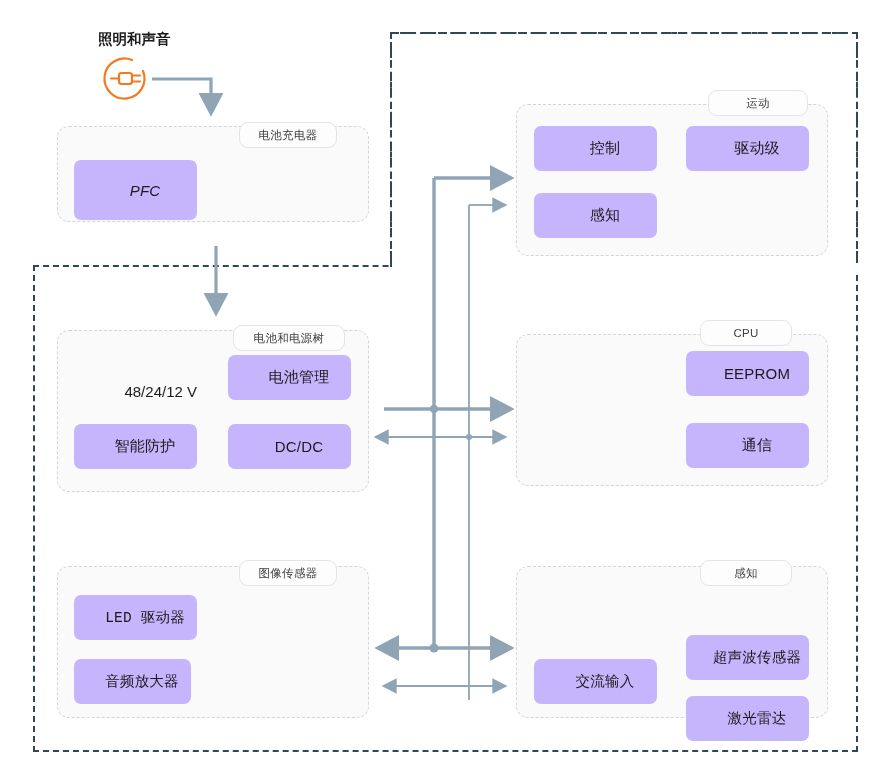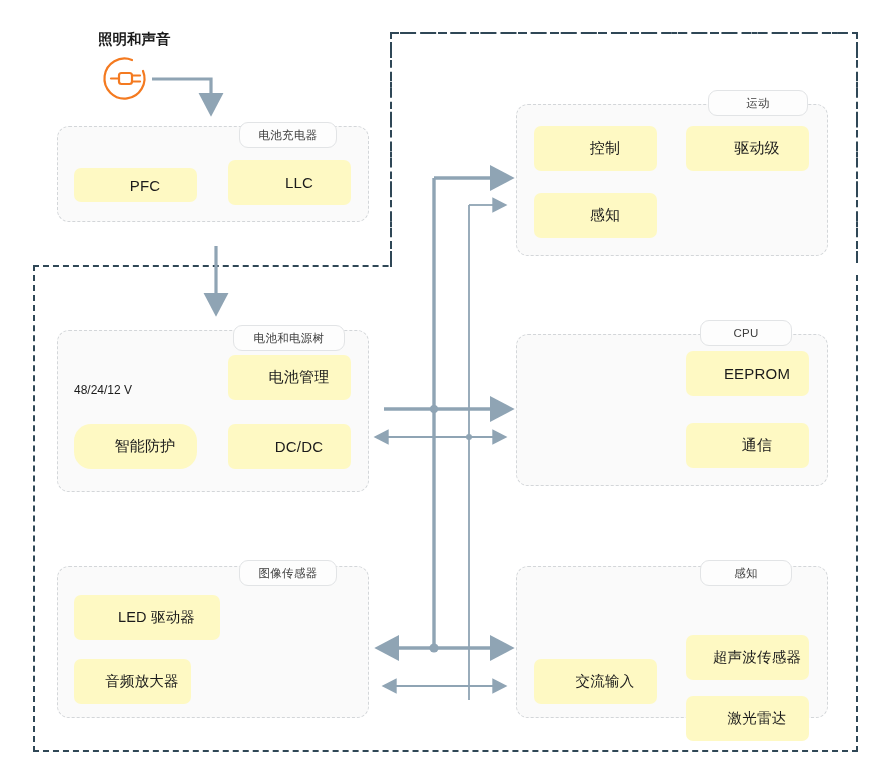--- a/index.html
+++ b/index.html
@@ -13,28 +13,28 @@
 
   
   .panel{position:absolute;box-sizing:border-box;border:1.5px dashed #d3d6d9;
          border-radius:12px;background:#fafafa;}
   .panel-label{position:absolute;background:#fdfdfd;border:1px solid #e2e4e6;
          border-radius:9px;height:26px;line-height:25px;text-align:center;
          font-size:11.5px;color:#3d3d3d;letter-spacing:.3px;white-space:nowrap;
          box-sizing:border-box;}
 
   
-  .blk{position:absolute;background:#fef9c3;border-radius:7px;
+  .blk{position:absolute;background:#c4b5fd;border-radius:7px;
        display:flex;align-items:center;justify-content:center;
        color:#1b1b1b;font-size:15px;letter-spacing:.2px;box-sizing:border-box;padding-left:19px;}
   .blk.lat{font-size:14.5px;}
 
   
   .ttl{position:absolute;font-size:14.5px;font-weight:bold;color:#1b1b1b;}
-  .volt{position:absolute;font-size:12px;color:#1b1b1b;text-align:left;}
+  .volt{position:absolute;font-size:15px;color:#1b1b1b;text-align:right;}
 </style>
 </head>
 <body>
 
 <div id="stage">
 
   <div class="zone" style="left:390px;top:32px;width:468px;height:235px;border-bottom:none;border-left:2px dashed #2f4756;"></div>
   <div class="zone" style="left:33px;top:265px;width:825px;height:487px;border-top:2px dashed #2f4756;"></div>
   <div class="zone" style="left:392px;top:258px;width:466px;height:16px;border:none;background:#fff;"></div>
   <div class="zone" style="left:390px;top:32px;width:2px;height:236px;border:none;
@@ -158,33 +158,32 @@
     <g fill="none" stroke="#1d1d1d" stroke-width="2.6" stroke-linejoin="round">
       <rect x="288" y="666" width="18" height="30"></rect>
       <path d="M306,666 L321,651 V711 L306,696 Z"></path>
       <line x1="265" y1="673" x2="288" y2="673"></line>
       <line x1="265" y1="689" x2="288" y2="689"></line>
     </g>
   </svg>
 
   <div class="panel" style="left:57px;top:126px;width:312px;height:96px;"></div>
   <div class="panel-label" style="left:239px;top:122px;width:98px;">电池充电器</div>
-  <div class="blk" style="left:74px;top:168px;width:123px;height:34px;">PFC</div>
-  <div class="blk" style="left:228px;top:160px;width:123px;height:45px;">LLC</div>
+  <div class="blk" style="left:74px;top:160px;width:123px;height:60px;font-style:italic;">PFC</div>
 
   <div class="panel" style="left:57px;top:330px;width:312px;height:162px;"></div>
   <div class="panel-label" style="left:233px;top:325px;width:112px;">电池和电源树</div>
   <div class="volt" style="left:74px;top:383px;width:123px;">48/24/12 V</div>
   <div class="blk" style="left:228px;top:355px;width:123px;height:45px;">电池管理</div>
-  <div class="blk" style="left:74px;top:424px;width:123px;height:45px;border-radius:17px;">智能防护</div>
+  <div class="blk" style="left:74px;top:424px;width:123px;height:45px;">智能防护</div>
   <div class="blk" style="left:228px;top:424px;width:123px;height:45px;">DC/DC</div>
 
   <div class="panel" style="left:57px;top:566px;width:312px;height:152px;"></div>
   <div class="panel-label" style="left:239px;top:560px;width:98px;">图像传感器</div>
-  <div class="blk lat" style="left:74px;top:595px;width:146px;height:45px;">LED 驱动器</div>
+  <div class="blk lat" style="left:74px;top:595px;width:123px;height:45px;font-family:Liberation Mono, monospace;">LED 驱动器</div>
   <div class="blk lat" style="left:74px;top:659px;width:117px;height:45px;">音频放大器</div>
 
   <div class="panel" style="left:516px;top:104px;width:312px;height:152px;"></div>
   <div class="panel-label" style="left:700px;top:90px;width:100px;margin-left:8px;">运动</div>
   <div class="blk" style="left:534px;top:126px;width:123px;height:45px;">控制</div>
   <div class="blk" style="left:686px;top:126px;width:123px;height:45px;">驱动级</div>
   <div class="blk" style="left:534px;top:193px;width:123px;height:45px;">感知</div>
 
   <div class="panel" style="left:516px;top:334px;width:312px;height:152px;"></div>
   <div class="panel-label" style="left:700px;top:320px;width:92px;">CPU</div>

